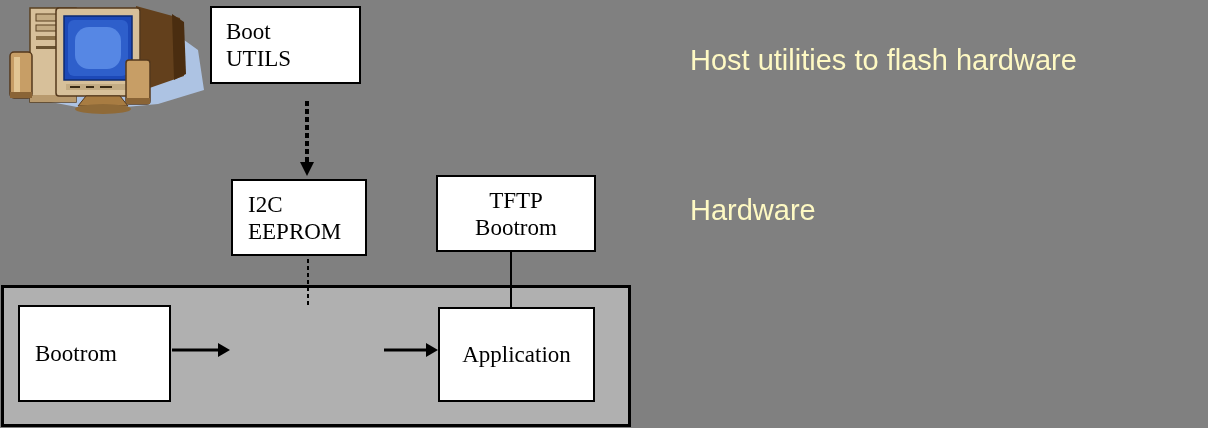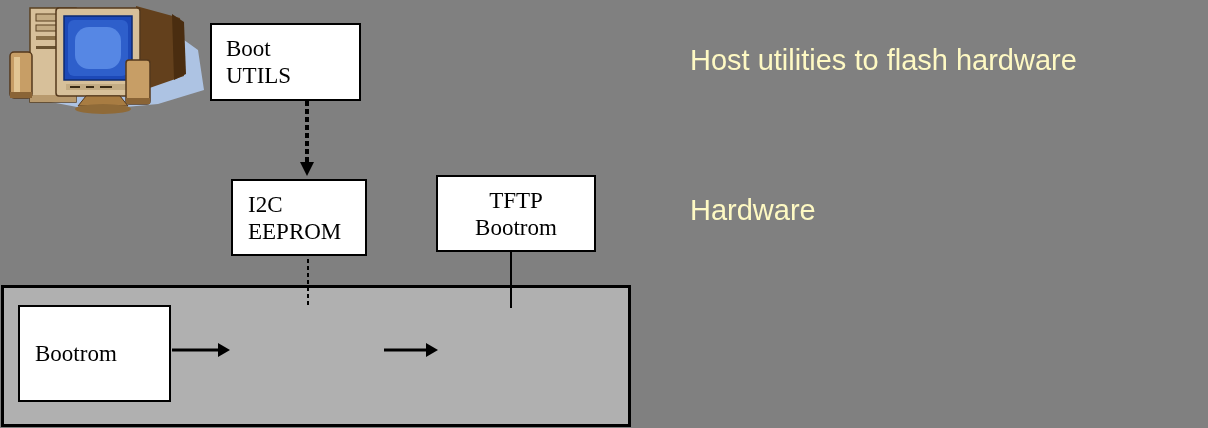--- a/index.html
+++ b/index.html
@@ -20,21 +20,21 @@
     display: flex;
     flex-direction: column;
     justify-content: center;
     color: #000000;
     font-size: 23px;
     line-height: 27px;
   }
   .node.align-left  { align-items: flex-start; padding-left: 15px; }
   .node.align-center{ align-items: center; text-align: center; }
 
-  #node-boot-utils  { left: 210px; top: 23px;  width: 151px; height: 78px; padding-left: 14px; }
+  #node-boot-utils  { left: 210px; top: 6px;  width: 151px; height: 78px; padding-left: 14px; }
   #node-i2c-eeprom  { left: 231px; top: 179px; width: 136px; height: 77px; }
   #node-tftp-server { left: 436px; top: 175px; width: 160px; height: 77px; }
   #node-bootrom     { left: 18px;  top: 305px; width: 153px; height: 97px; }
   #node-ibl         { left: 230px; top: 305px; width: 153px; height: 97px; }
   #node-application { left: 438px; top: 307px; width: 157px; height: 95px; }
 
   .software-container {
     position: absolute;
     left: 1px; top: 285px;
     width: 630px; height: 142px;
@@ -134,17 +134,20 @@
   <div class="node align-center" id="node-tftp-server">
     <span>TFTP</span>
     <span>Bootrom</span>
   </div>
 
   <div class="node align-left" id="node-bootrom">
     <span>Bootrom</span>
   </div>
 
 
+  <div class="node align-center" id="node-application">
+    <span>Application</span>
+  </div>
 
   <div class="row-label" id="label-host">Host utilities to flash hardware</div>
   <div class="row-label" id="label-hardware">Hardware</div>
 
 </div>
 
 </body></html>

